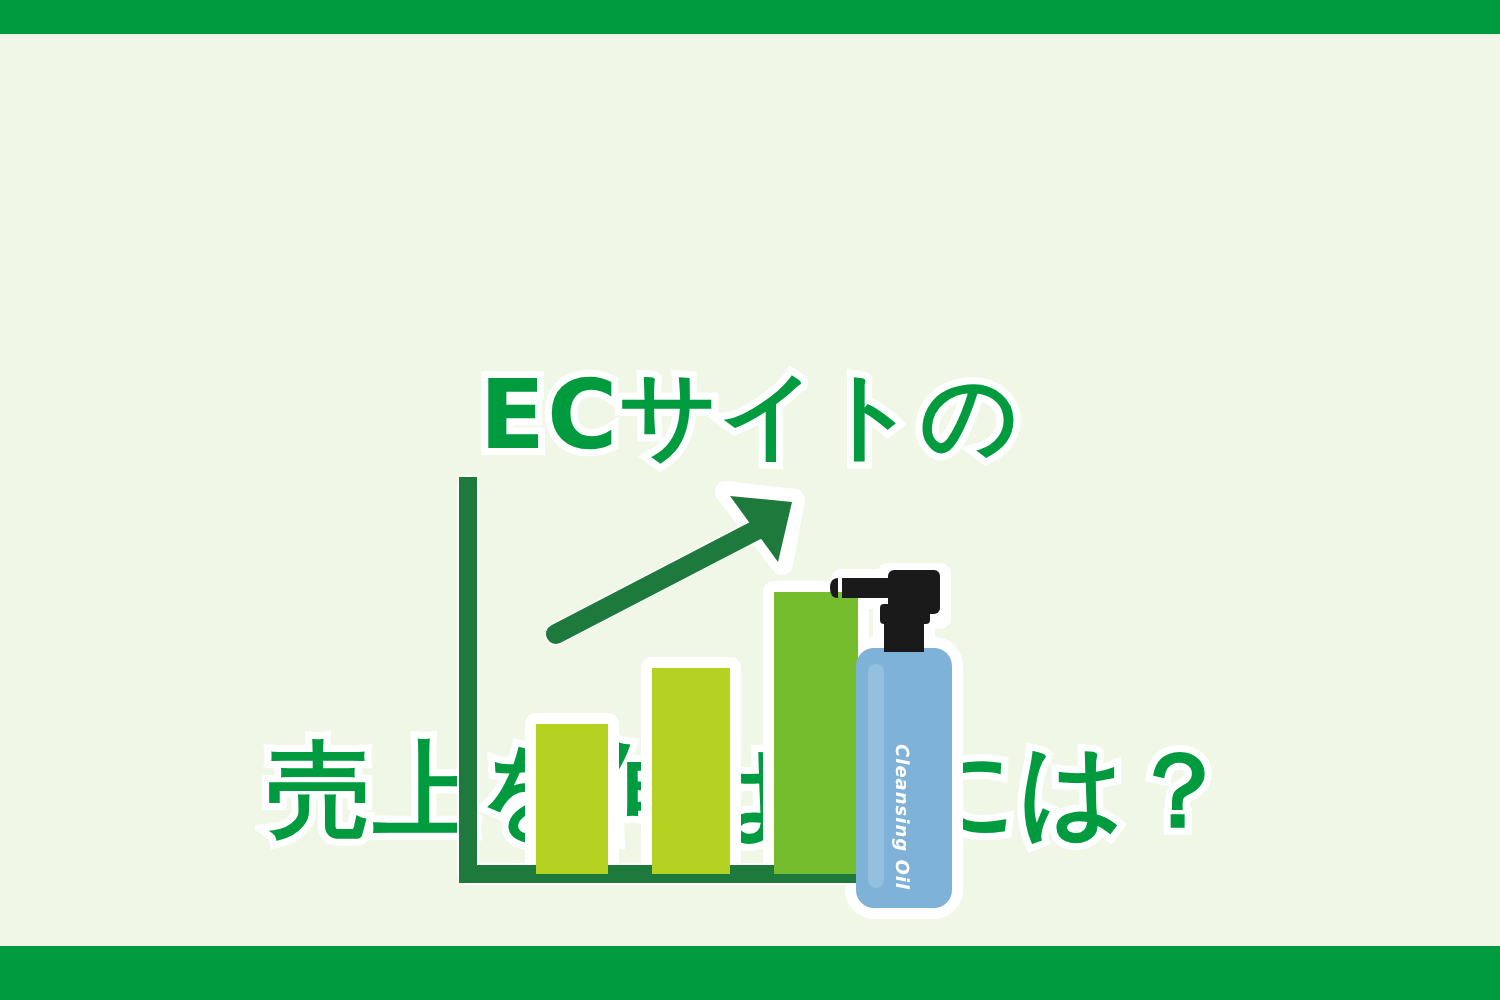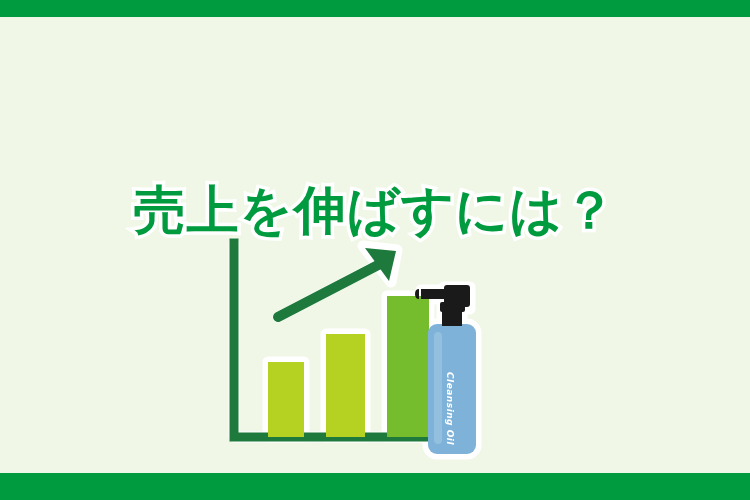--- a/index.html
+++ b/index.html
@@ -75,20 +75,21 @@
 </style>
 </head>
 <body>
 
 <div id="stage">
 
   <div class="bar-top"></div>
   <div class="bar-bottom"></div>
 
   <div class="headline">
+    <span class="line line-1">ECサイトの</span>
     <span class="line line-2">売上を伸ばすには？</span>
   </div>
 
   <div class="illustration">
     <svg width="320" height="235" viewBox="0 0 320 235" xmlns="http://www.w3.org/2000/svg">
 
       <g stroke="#ffffff" stroke-width="11" stroke-linejoin="round" stroke-linecap="round" fill="#ffffff">
 
         <path d="M19 15 L19 209 L213 209" fill="none"></path>
 

